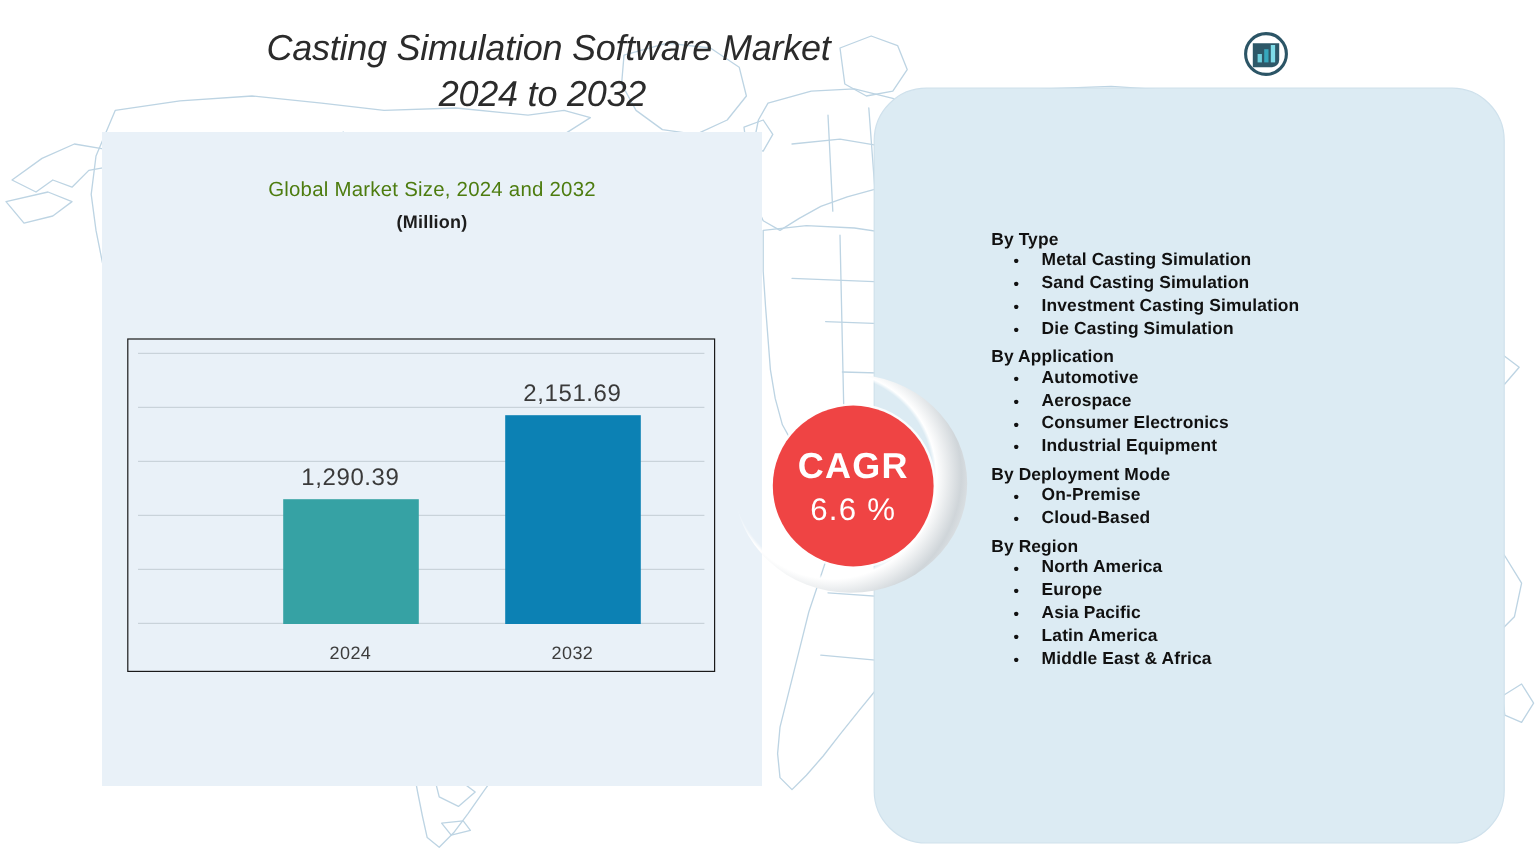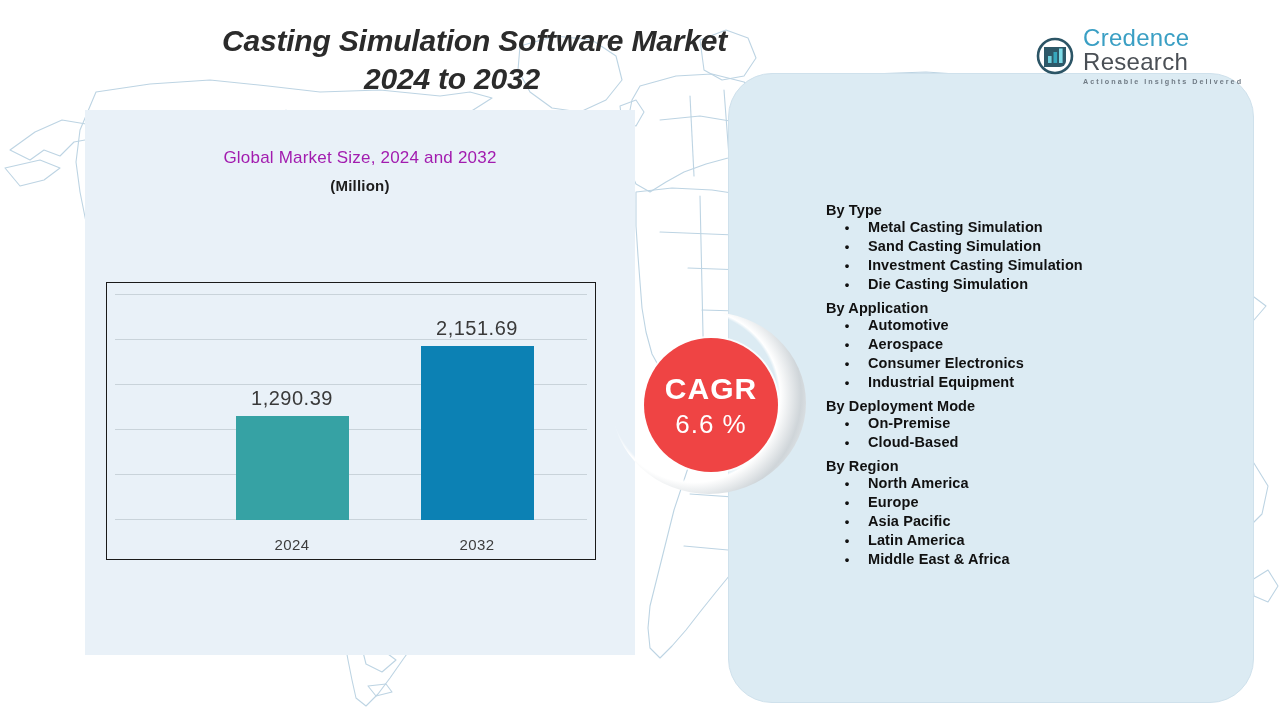--- a/index.html
+++ b/index.html
@@ -20,38 +20,38 @@
   }
   #right-panel{
     position:absolute;left:728px;top:73px;width:524px;height:628px;
     background:#dcebf3;border:1px solid #cfe1ec;
     border-radius:44px;z-index:1;
   }
 
   
   #title{
     position:absolute;left:222px;top:22px;width:620px;z-index:5;
-    font-size:30px;font-weight:bold;font-style:italic;color:#2b2b2b;
+    font-size:30px;font-weight:normal;font-style:italic;color:#2b2b2b;
     line-height:1.27;letter-spacing:-.2px;
   }
   #title .line2{display:block;text-align:center;width:460px;}
 
   #logo{position:absolute;left:1036px;top:26px;z-index:5;display:flex;align-items:center;gap:9px;}
   #logo-mark{width:38px;height:38px;flex:0 0 38px;position:relative;}
   #logo-text{display:flex;flex-direction:column;line-height:1;}
   #logo-name{font-size:24px;color:#3a9fc4;letter-spacing:.3px;}
   #logo-name .w2{color:#4a4f55;}
   #logo-tag{font-size:7.2px;color:#6f7a84;letter-spacing:2.05px;margin-top:4px;
             font-weight:bold;}
 
   
   #chart-heading{
     position:absolute;left:110px;top:148px;width:500px;z-index:5;text-align:center;
   }
-  #chart-title{font-size:17px;color:#a21caf;letter-spacing:.2px;}
+  #chart-title{font-size:17px;color:#4d7c0f;letter-spacing:.2px;}
   #chart-unit{font-size:15px;font-weight:bold;color:#1d1d1d;margin-top:9px;letter-spacing:.2px;}
 
   #plot-box{
     position:absolute;left:106px;top:282px;width:488px;height:276px;
     border:1.4px solid #1a1a1a;background:transparent;z-index:4;
   }
   .gridline{position:absolute;left:8px;right:8px;height:1px;background:#c9d3da;}
   .bar{position:absolute;bottom:39px;}
   .bar-label{
     position:absolute;text-align:center;font-size:20px;color:#3a3a3a;letter-spacing:.5px;
@@ -75,21 +75,21 @@
   #cagr-label{font-size:30px;font-weight:bold;letter-spacing:1px;line-height:1;}
   #cagr-value{font-size:26px;margin-top:7px;letter-spacing:1px;line-height:1;}
 
   
   #segments{position:absolute;left:826px;top:180px;width:400px;z-index:5;color:#111;}
   #segments-title{font-size:17px;color:#2e2e2e;letter-spacing:.2px;}
   .seg-group-title{font-size:14.5px;font-weight:bold;color:#111;margin-top:6px;letter-spacing:.1px;}
   .seg-item{display:flex;font-size:14.5px;font-weight:bold;color:#111;line-height:19px;letter-spacing:.1px;}
   .seg-bullet{width:42px;flex:0 0 42px;text-align:center;font-size:13px;}
   .seg-text{}
-  #seg-list{margin-top:22px;}
+  #seg-list{margin-top:12px;}
 </style>
 </head>
 <body>
 
 <div id="map-bg">
   <svg viewBox="0 0 1280 720" preserveAspectRatio="none">
     <g fill="none" stroke="#bdd4e3" stroke-width="1.1" stroke-linejoin="round" stroke-linecap="round">
 
       <path d="M10 150 L35 132 L62 120 L86 124 L104 112 L118 120 L96 138 L74 142 L60 156 L44 150 L30 160 Z"></path>
       <path d="M5 168 L40 160 L60 168 L44 180 L20 186 Z"></path>
@@ -196,24 +196,20 @@
 
 <div id="logo">
   <span id="logo-mark">
     <svg viewBox="0 0 38 38" width="38" height="38">
       <circle cx="19" cy="19" r="17" fill="none" stroke="#2c5566" stroke-width="2.6"></circle>
       <path d="M8 10 H30 V24 a6 6 0 0 1 -6 6 H8 Z" fill="#2d5868"></path>
       <rect x="12" y="19" width="3.6" height="7" fill="#6fd0dd"></rect>
       <rect x="17.5" y="15" width="3.6" height="11" fill="#36a7bd"></rect>
       <rect x="23" y="11.5" width="3.6" height="14.5" fill="#7fdce8"></rect>
     </svg>
-  </span>
-  <span id="logo-text">
-    <span id="logo-name"><span>Credence</span> <span class="w2">Research</span></span>
-    <span id="logo-tag">Actionable Insights Delivered</span>
   </span>
 </div>
 
 <div id="chart-heading">
   <div id="chart-title">Global Market Size,  2024 and 2032</div>
   <div id="chart-unit">(Million)</div>
 </div>
 
 <div id="plot-box">
   <div id="grid-layer">

